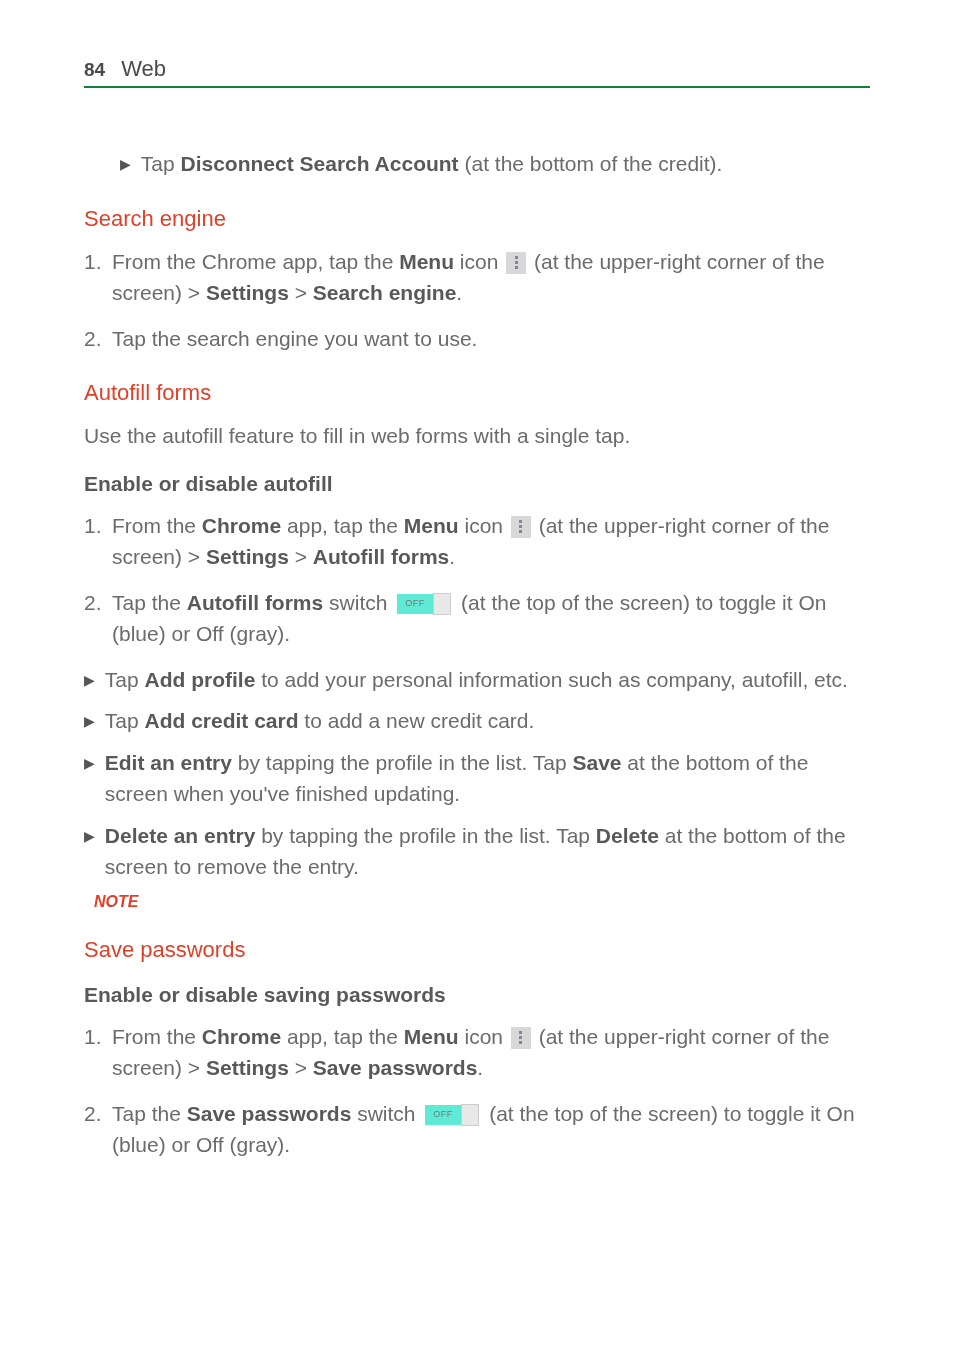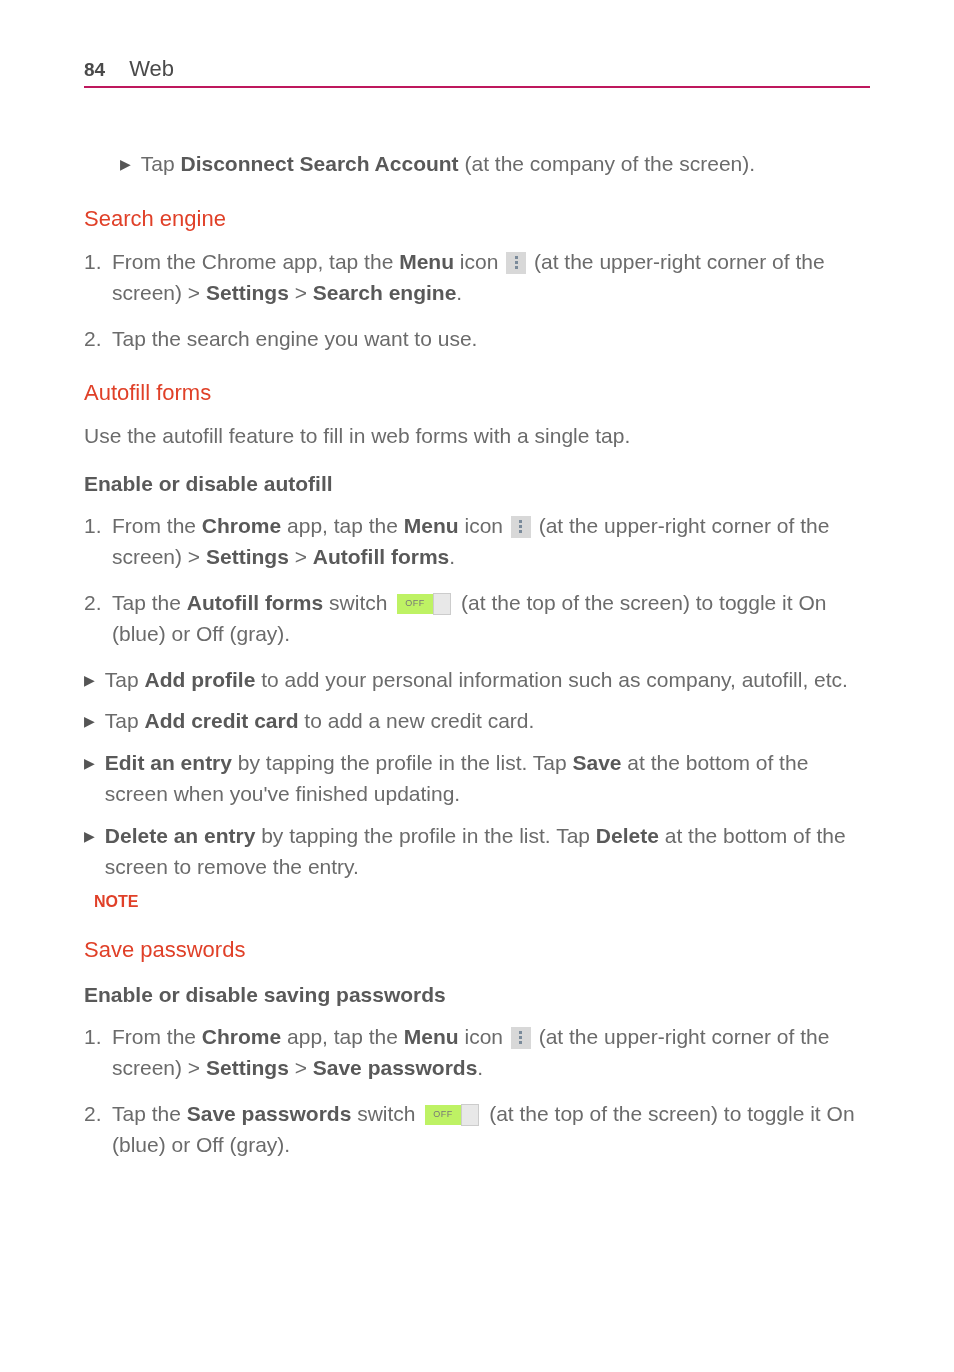--- a/index.html
+++ b/index.html
@@ -10,22 +10,22 @@
       font-family: Arial, Helvetica, sans-serif;
       color: #6b6b6b;
       position: relative;
     }
     .page {
       padding: 56px 84px 40px 84px;
     }
     .header {
       display: flex;
       align-items: baseline;
-      gap: 24px;
-      border-bottom: 2px solid #be185d;
+      gap: 16px;
+      border-bottom: 2px solid #15803d;
       padding-bottom: 4px;
       margin-bottom: 60px;
     }
     .page-num {
       font-weight: 700;
       color: #4a4a4a;
       font-size: 19px;
     }
     .page-title {
       font-weight: 400;
@@ -103,21 +103,21 @@
       align-items: center;
       width: 54px;
       height: 20px;
       vertical-align: middle;
       margin: 0 4px;
       position: relative;
     }
     .switch-track {
       width: 100%;
       height: 100%;
-      background: #bef264;
+      background: #5eead4;
       display: flex;
       align-items: center;
     }
     .switch-label {
       font-size: 9px;
       color: #777;
       padding-left: 8px;
       letter-spacing: 0.5px;
     }
     .switch-knob {
@@ -128,20 +128,21 @@
       height: 22px;
       background: #e8e8e8;
       border: 1px solid #ccc;
     }
     .note-row {
       display: flex;
       gap: 20px;
       margin-top: 10px;
       margin-bottom: 8px;
       padding-left: 10px;
+      font-style: italic;
     }
     .note-label {
       color: #e04028;
       font-weight: 700;
       font-size: 16px;
     }
     .note-text {
       font-size: 17px;
       color: #6b6b6b;
     }
@@ -154,21 +155,21 @@
 
   <div class="header">
     <span class="page-num">84</span>
     <span class="page-title">Web</span>
   </div>
 
   <div class="indent1">
     <div class="bullet-line">
       <span class="tri">▶</span>
       <span class="body-text">
-        <span>Tap </span><span class="bold">Disconnect Search Account</span><span> (at the company of the screen).</span>
+        <span>Tap </span><span class="bold">Disconnect Search Account</span><span> (at the bottom of the credit).</span>
       </span>
     </div>
   </div>
 
   <div class="heading-red">Search engine</div>
 
   <div class="ol-item">
     <span class="ol-num">1.</span>
     <span class="ol-body">
       <span>From the Chrome app, tap the </span><span class="bold">Menu</span><span> icon </span><span class="menu-icon">

